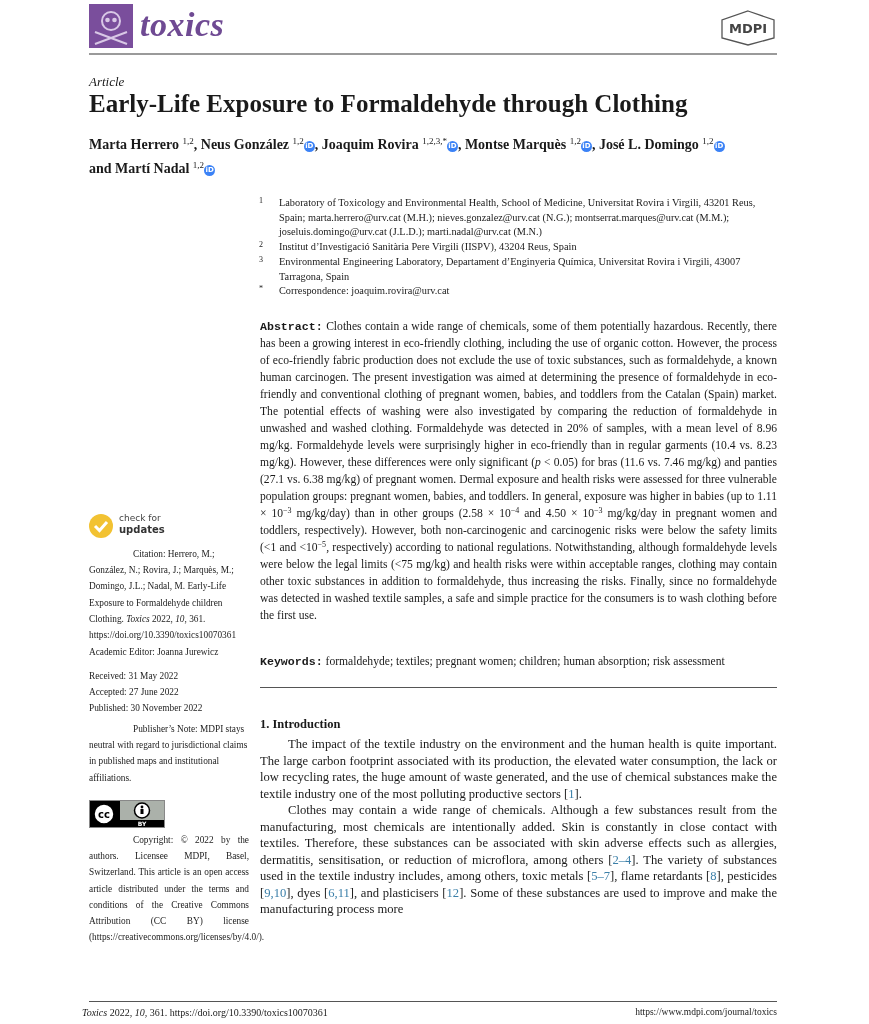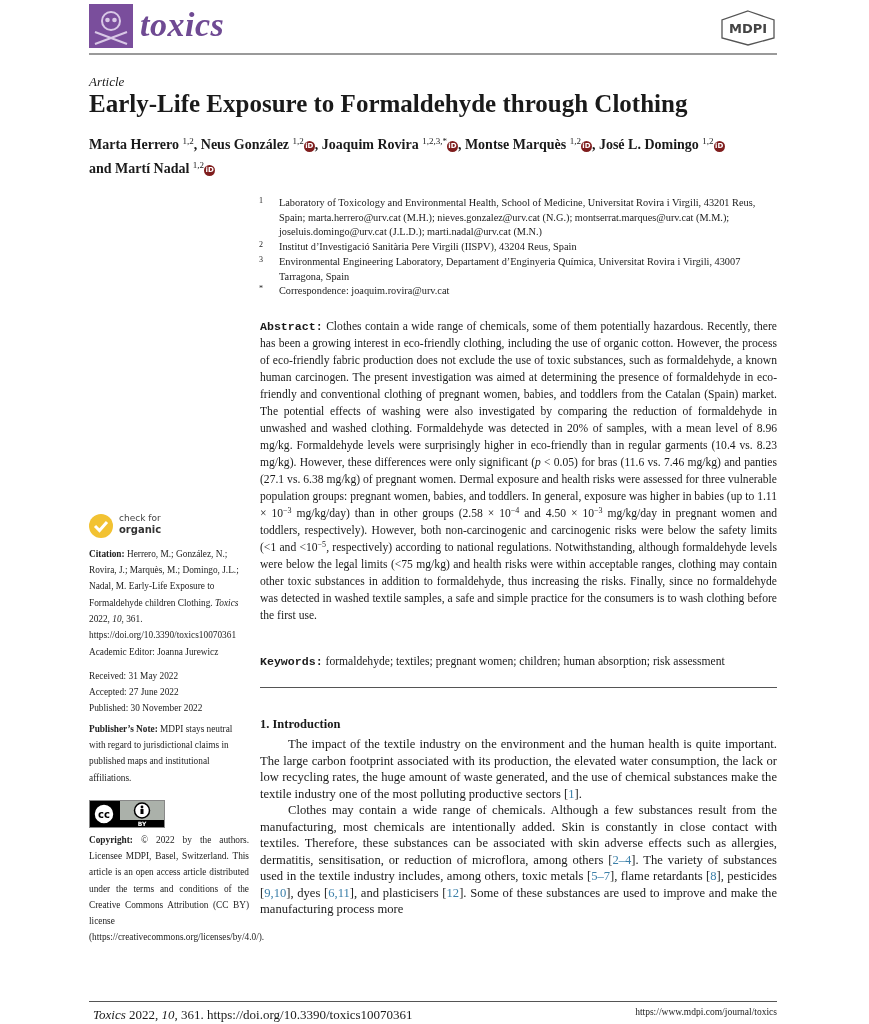--- a/index.html
+++ b/index.html
@@ -11,21 +11,21 @@
   #journal-logo { left: 89px; top: 4px; width: 44px; height: 44px; background: #7a4e9c; }
   #journal-name { left: 140px; top: 3px; font-size: 34px; font-style: italic; font-weight: bold;
                   color: #6f4a93; letter-spacing: 0.5px; line-height: 44px; }
   #mdpi-logo { left: 719px; top: 10px; width: 58px; height: 36px; }
   #header-rule { left: 89px; top: 53px; width: 688px; height: 2px; background: #9a9a9a; }
 
   #article-type { left: 89px; top: 74px; font-size: 13px; font-style: italic; }
   #title { left: 89px; top: 88px; font-size: 25px; font-weight: bold; line-height: 32px; white-space: nowrap; }
   #authors { left: 89px; top: 131px; width: 690px; font-size: 14px; font-weight: bold; line-height: 20px; }
   #authors sup { font-size: 9px; font-weight: normal; vertical-align: 5px; }
-  .orcid { display: inline-block; width: 11px; height: 11px; border-radius: 50%; background: #7f1d1d;
+  .orcid { display: inline-block; width: 11px; height: 11px; border-radius: 50%; background: #3b82f6;
            color: #fff; font-size: 7px; line-height: 11px; text-align: center; vertical-align: 1px; font-family: "DejaVu Sans", sans-serif; font-weight: bold; }
 
   
   #affiliations { left: 259px; top: 196px; width: 520px; font-size: 10.3px; line-height: 14.7px; }
   .aff { position: relative; padding-left: 20px; }
   .aff .mark { position: absolute; left: 0; top: -2px; font-size: 8px; }
 
   
   #abstract { left: 260px; top: 318px; width: 517px; font-size: 11.6px; line-height: 17px; text-align: justify; }
   #abstract b, #keywords b { font-weight: bold; font-family: Liberation Mono, monospace; }
@@ -43,26 +43,26 @@
   #check-updates { left: 89px; top: 512px; width: 90px; height: 30px; }
   #check-icon { left: 0; top: 2px; width: 24px; height: 24px; border-radius: 50%; background: #f2c232; }
   #check-text { left: 30px; top: 1px; font-family: "DejaVu Sans", sans-serif; font-size: 9px; line-height: 11px; color: #444; }
   #check-text b { display: block; font-size: 10px; color: #333; }
   .side { left: 89px; width: 160px; font-size: 9.3px; line-height: 16.2px; color: #222; }
   #citation { top: 546px; }
   #editor { top: 644px; }
   #dates { top: 668px; }
   #pub-note { top: 721px; }
   #copyright { top: 832px; text-align: justify; }
-  .side b { font-weight: bold; }
+  .side b { font-weight: normal; margin-left: 44px; }
   #cc-badge { left: 89px; top: 800px; width: 74px; height: 26px; background: #fde047; border: 1px solid #888; }
 
   
   #footer-rule { left: 89px; top: 1001px; width: 688px; height: 1px; background: #555; }
-  #footer-left { left: 93px; top: 1007px; font-size: 13px; }
+  #footer-left { left: 82px; top: 1007px; font-size: 10px; }
   #footer-right { left: 590px; top: 1007px; width: 187px; text-align: right; font-size: 9.5px; }
 </style>
 </head>
 <body>
 
 <div class="abs" id="journal-logo">
   <svg width="44" height="44" viewBox="0 0 44 44">
     <g fill="none" stroke="#d9c8e6" stroke-width="2">
       <ellipse cx="22" cy="17" rx="9" ry="9"></ellipse>
       <line x1="6" y1="28" x2="38" y2="40"></line>
@@ -108,21 +108,21 @@
 </div>
 
 <div class="abs" id="check-updates">
   <div class="abs" id="check-icon">
     <svg width="24" height="24" viewBox="0 0 24 24">
         <polyline points="6,12 10.5,16.5 18,8" fill="none" stroke="#fff" stroke-width="3"></polyline>
       </svg>
   </div>
   <div class="abs" id="check-text">
     <span>check for</span>
-    <b>organic</b>
+    <b>updates</b>
   </div>
 </div>
 
 <div class="abs side" id="citation">
   <b>Citation:</b><span> Herrero, M.; González, N.; Rovira, J.; Marquès, M.; Domingo, J.L.; Nadal, M. Early-Life Exposure to Formaldehyde children Clothing. </span><i>Toxics</i><span> 2022, </span><i>10</i><span>, 361. https://doi.org/10.3390/toxics10070361</span>
 </div>
 <div class="abs side" id="editor">Academic Editor: Joanna Jurewicz</div>
 <div class="abs side" id="dates">
   <div>Received: 31 May 2022</div>
   <div>Accepted: 27 June 2022</div>

